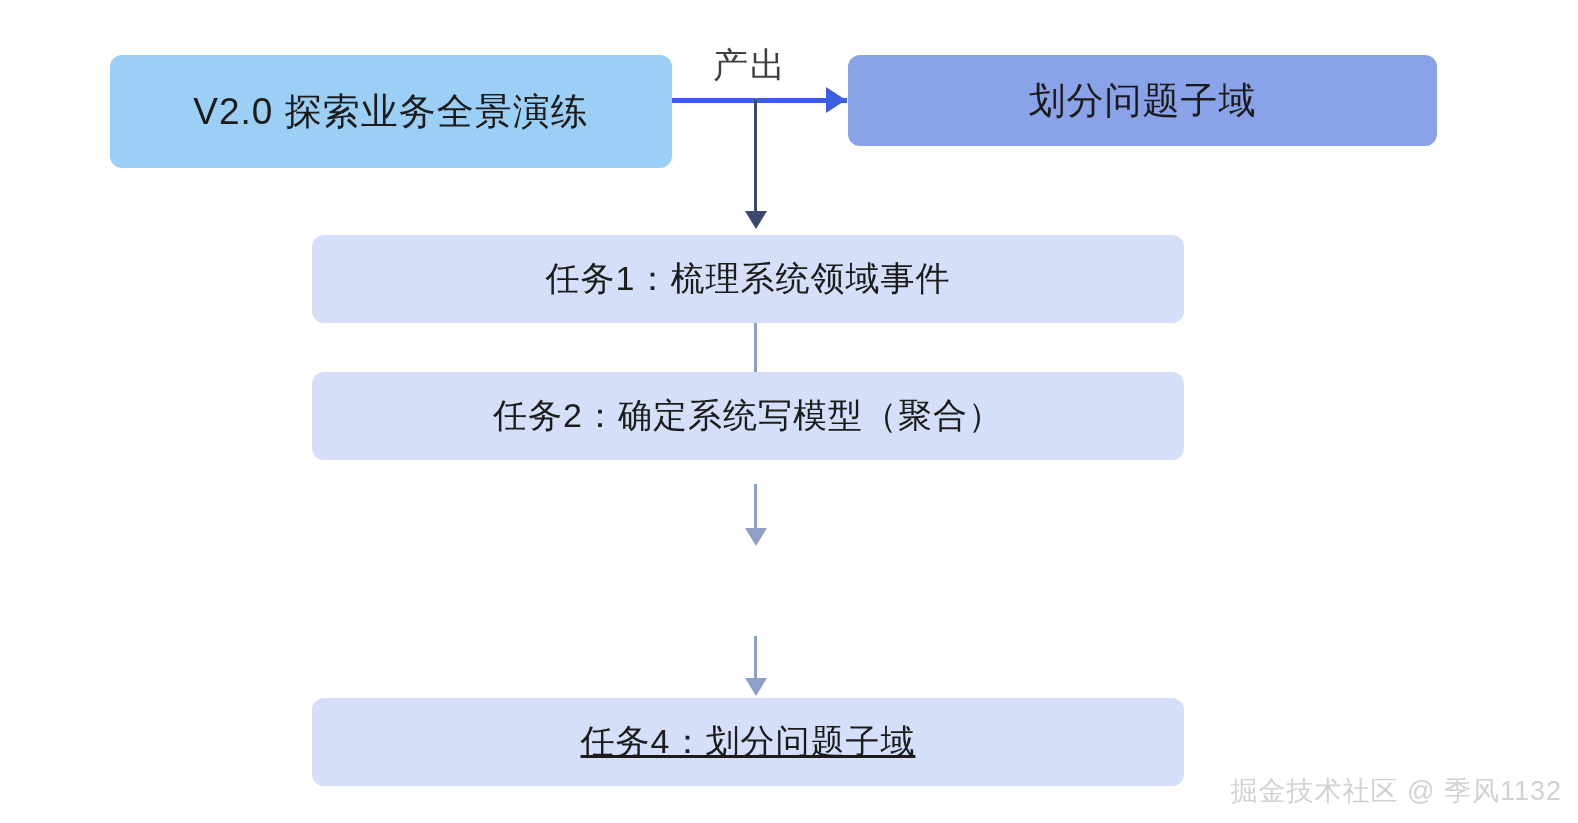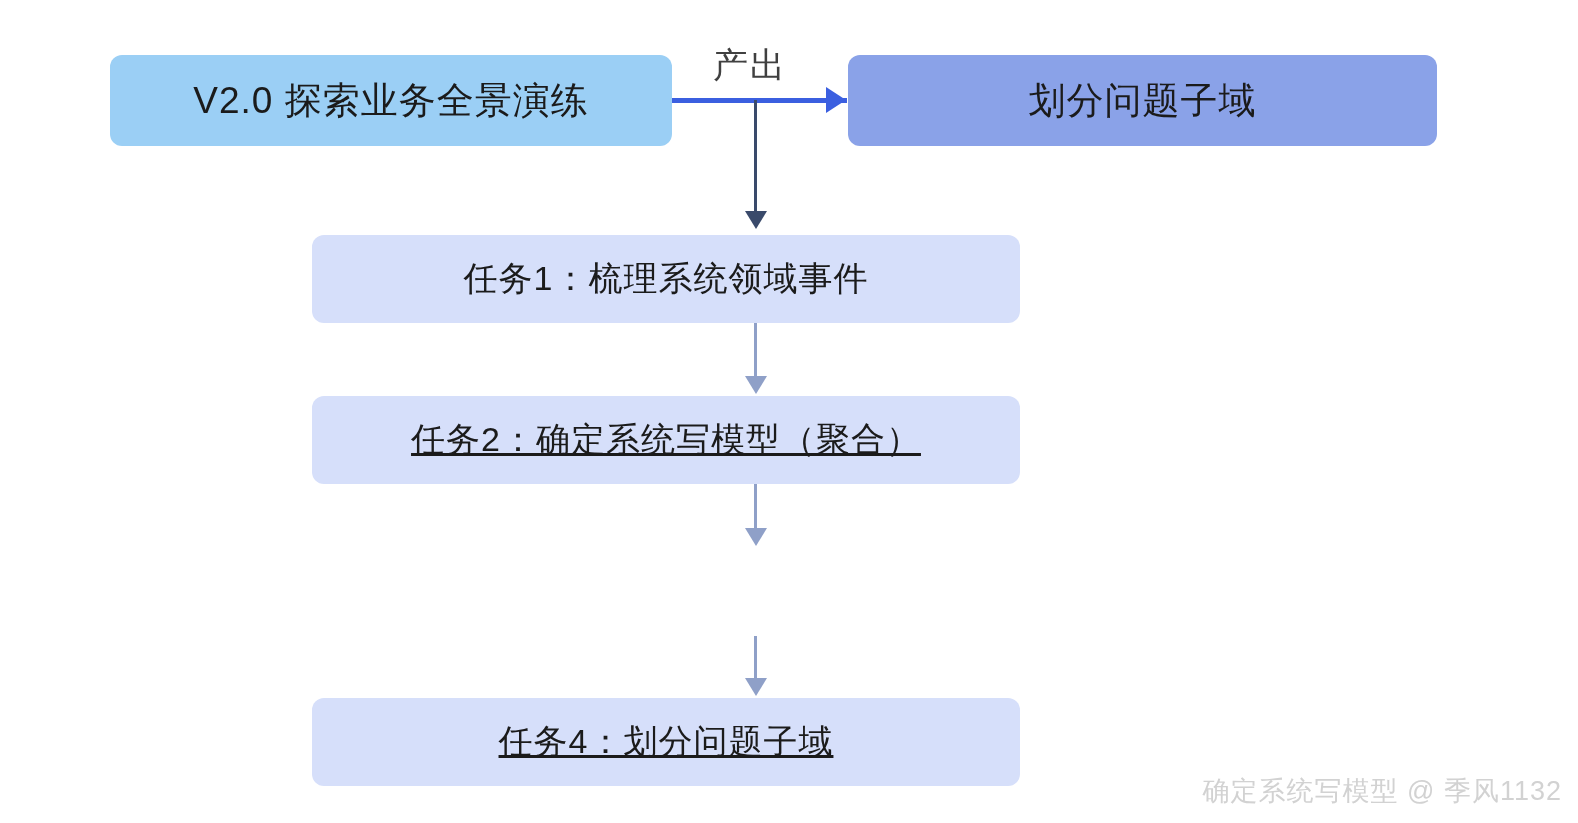--- a/index.html
+++ b/index.html
@@ -29,45 +29,45 @@
     color: #1b1b1b;
     letter-spacing: 1px;
     white-space: nowrap;
   }
 
   
   .node--source {
     left: 110px;
     top: 55px;
     width: 562px;
-    height: 91px;
+    height: 113px;
     background: #9BCFF5;
     font-size: 37px;
   }
 
   
   .node--output {
     left: 848px;
     top: 55px;
     width: 589px;
     height: 91px;
     background: #8AA2E8;
     font-size: 37px;
   }
 
   
   .node--task {
     left: 312px;
-    width: 708px;
+    width: 872px;
     height: 88px;
     background: #D6DFFA;
     font-size: 34px;
   }
   .node--task.t1 { top: 235px; }
-  .node--task.t2 { top: 396px; text-decoration: underline; }
+  .node--task.t2 { top: 372px; }
   .node--task.t3 { top: 548px; }
   .node--task.t4 { top: 698px; text-decoration: underline; }
 
   
   .edge {
     position: absolute;
   }
   .edge-line-h {
     height: 5px;
     background: #3B5FE0;
@@ -152,15 +152,15 @@
   <div class="arrowhead-down soft" style="left:745px; top:528px;"></div>
 
 
   <div class="edge edge-line-v soft" style="left:754px; top:636px; height:44px;"></div>
   <div class="arrowhead-down soft" style="left:745px; top:678px;"></div>
 
   <div class="node node--task t4">
     <span>任务4：划分问题子域</span>
   </div>
 
-  <div class="watermark">确定系统写模型 @ 季风1132</div>
+  <div class="watermark">掘金技术社区 @ 季风1132</div>
 
 </div>
 
 </body></html>

